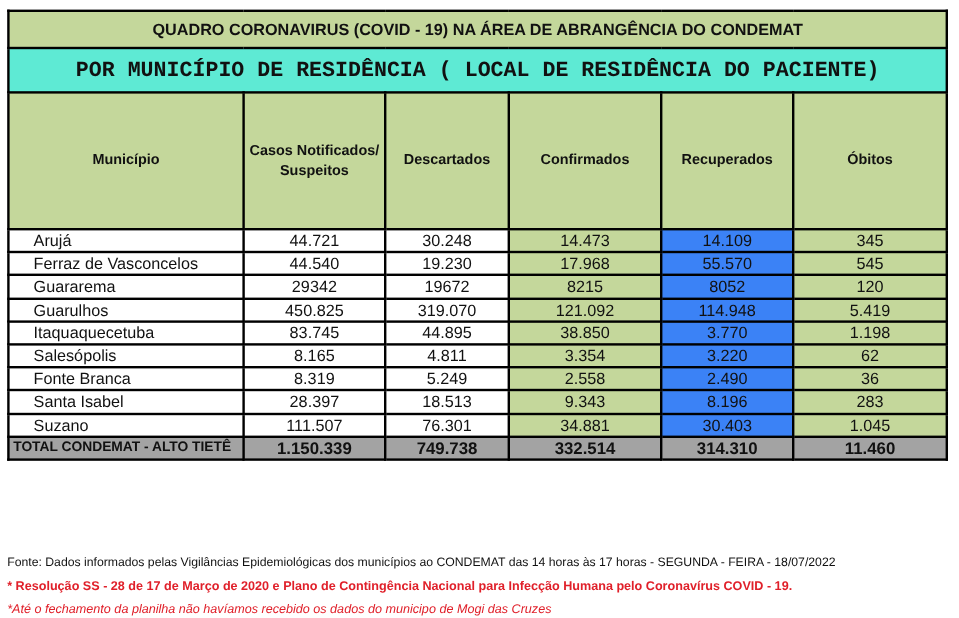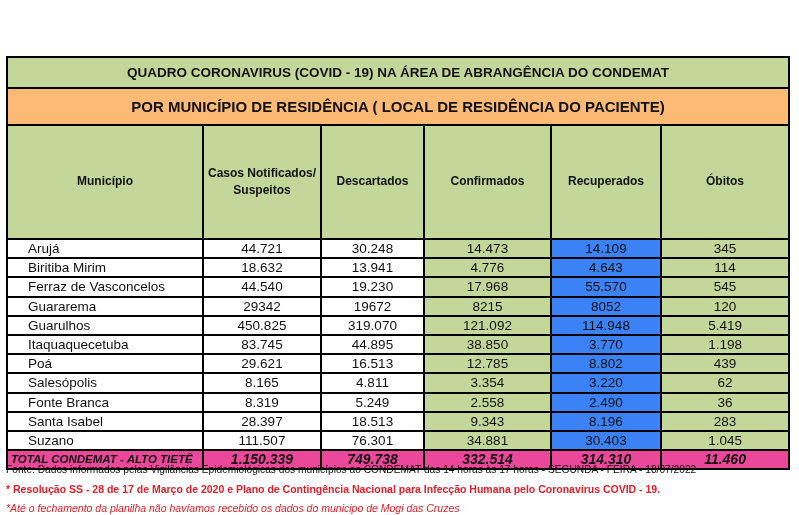--- a/index.html
+++ b/index.html
@@ -1,34 +1,34 @@
 <!DOCTYPE html>
 <html><head>
 <meta charset="utf-8">
 <style>
   html, body { margin: 0; padding: 0; background: #ffffff; }
   body { width: 799px; height: 515px; position: relative; overflow: hidden;
          font-family: "Liberation Sans", "DejaVu Sans", sans-serif; color: #111; }
-  .wrap { position: absolute; left: 6px; top: 8px; width: 782px; margin-top: 48px; }
+  .wrap { position: absolute; left: 6px; top: 8px; width: 782px; }
   table { border-collapse: collapse; width: 782px; table-layout: fixed; }
   td, th { border: 2px solid #000; padding: 0; }
   .title-row td { background: #c4d79b; height: 29px; text-align: center;
                   font-weight: bold; font-size: 13.5px; }
-  .sub-row td { background: #fdba74; height: 35px; text-align: center;
-                font-weight: bold; font-size: 15px; }
+  .sub-row td { background: #5eead4; height: 35px; text-align: center;
+                font-weight: bold; font-size: 18px; font-family: Liberation Mono, monospace; }
   .hdr-row th { background: #c4d79b; height: 112px; font-weight: bold;
                 font-size: 12px; text-align: center; vertical-align: middle; line-height: 1.45; }
   .data-row td { height: 17.2px; font-size: 13.5px; line-height: 17px; text-align: center; }
   .data-row td.name { text-align: left; padding-left: 20px; background: #ffffff; }
   .data-row td.plain { background: #ffffff; }
   .data-row td.conf { background: #c4d79b; }
   .data-row td.rec { background: #3b82f6; }
   .data-row td.obi { background: #c4d79b; }
-  .total-row td { background: #ec4899; height: 17px; font-weight: bold; text-align: center;
-                  font-size: 14px; line-height: 17px; font-style: italic; }
+  .total-row td { background: #a3a3a3; height: 17px; font-weight: bold; text-align: center;
+                  font-size: 14px; line-height: 17px; }
   .total-row td.name { text-align: left; padding-left: 3px; font-size: 11.5px; }
   .notes { position: absolute; left: 6px; top: 460px; width: 790px; }
   .note { font-size: 10.5px; white-space: nowrap; line-height: 19.5px; }
   .note.src { font-weight: normal; color: #111; font-size: 10.2px; }
   .note.res { font-weight: bold; color: #e0202a; }
   .note.mogi { font-style: italic; color: #e0202a; font-size: 10.5px; }
 </style>
 </head>
 <body>
 
@@ -63,28 +63,20 @@
 
     <tr class="data-row">
       <td class="name">Arujá</td>
       <td class="plain">44.721</td>
       <td class="plain">30.248</td>
       <td class="conf">14.473</td>
       <td class="rec">14.109</td>
       <td class="obi">345</td>
     </tr>
     <tr class="data-row">
-      <td class="name">Biritiba Mirim</td>
-      <td class="plain">18.632</td>
-      <td class="plain">13.941</td>
-      <td class="conf">4.776</td>
-      <td class="rec">4.643</td>
-      <td class="obi">114</td>
-    </tr>
-    <tr class="data-row">
       <td class="name">Ferraz de Vasconcelos</td>
       <td class="plain">44.540</td>
       <td class="plain">19.230</td>
       <td class="conf">17.968</td>
       <td class="rec">55.570</td>
       <td class="obi">545</td>
     </tr>
     <tr class="data-row">
       <td class="name">Guararema</td>
       <td class="plain">29342</td>
@@ -101,28 +93,20 @@
       <td class="rec">114.948</td>
       <td class="obi">5.419</td>
     </tr>
     <tr class="data-row">
       <td class="name">Itaquaquecetuba</td>
       <td class="plain">83.745</td>
       <td class="plain">44.895</td>
       <td class="conf">38.850</td>
       <td class="rec">3.770</td>
       <td class="obi">1.198</td>
-    </tr>
-    <tr class="data-row">
-      <td class="name">Poá</td>
-      <td class="plain">29.621</td>
-      <td class="plain">16.513</td>
-      <td class="conf">12.785</td>
-      <td class="rec">8.802</td>
-      <td class="obi">439</td>
     </tr>
     <tr class="data-row">
       <td class="name">Salesópolis</td>
       <td class="plain">8.165</td>
       <td class="plain">4.811</td>
       <td class="conf">3.354</td>
       <td class="rec">3.220</td>
       <td class="obi">62</td>
     </tr>
     <tr class="data-row">

